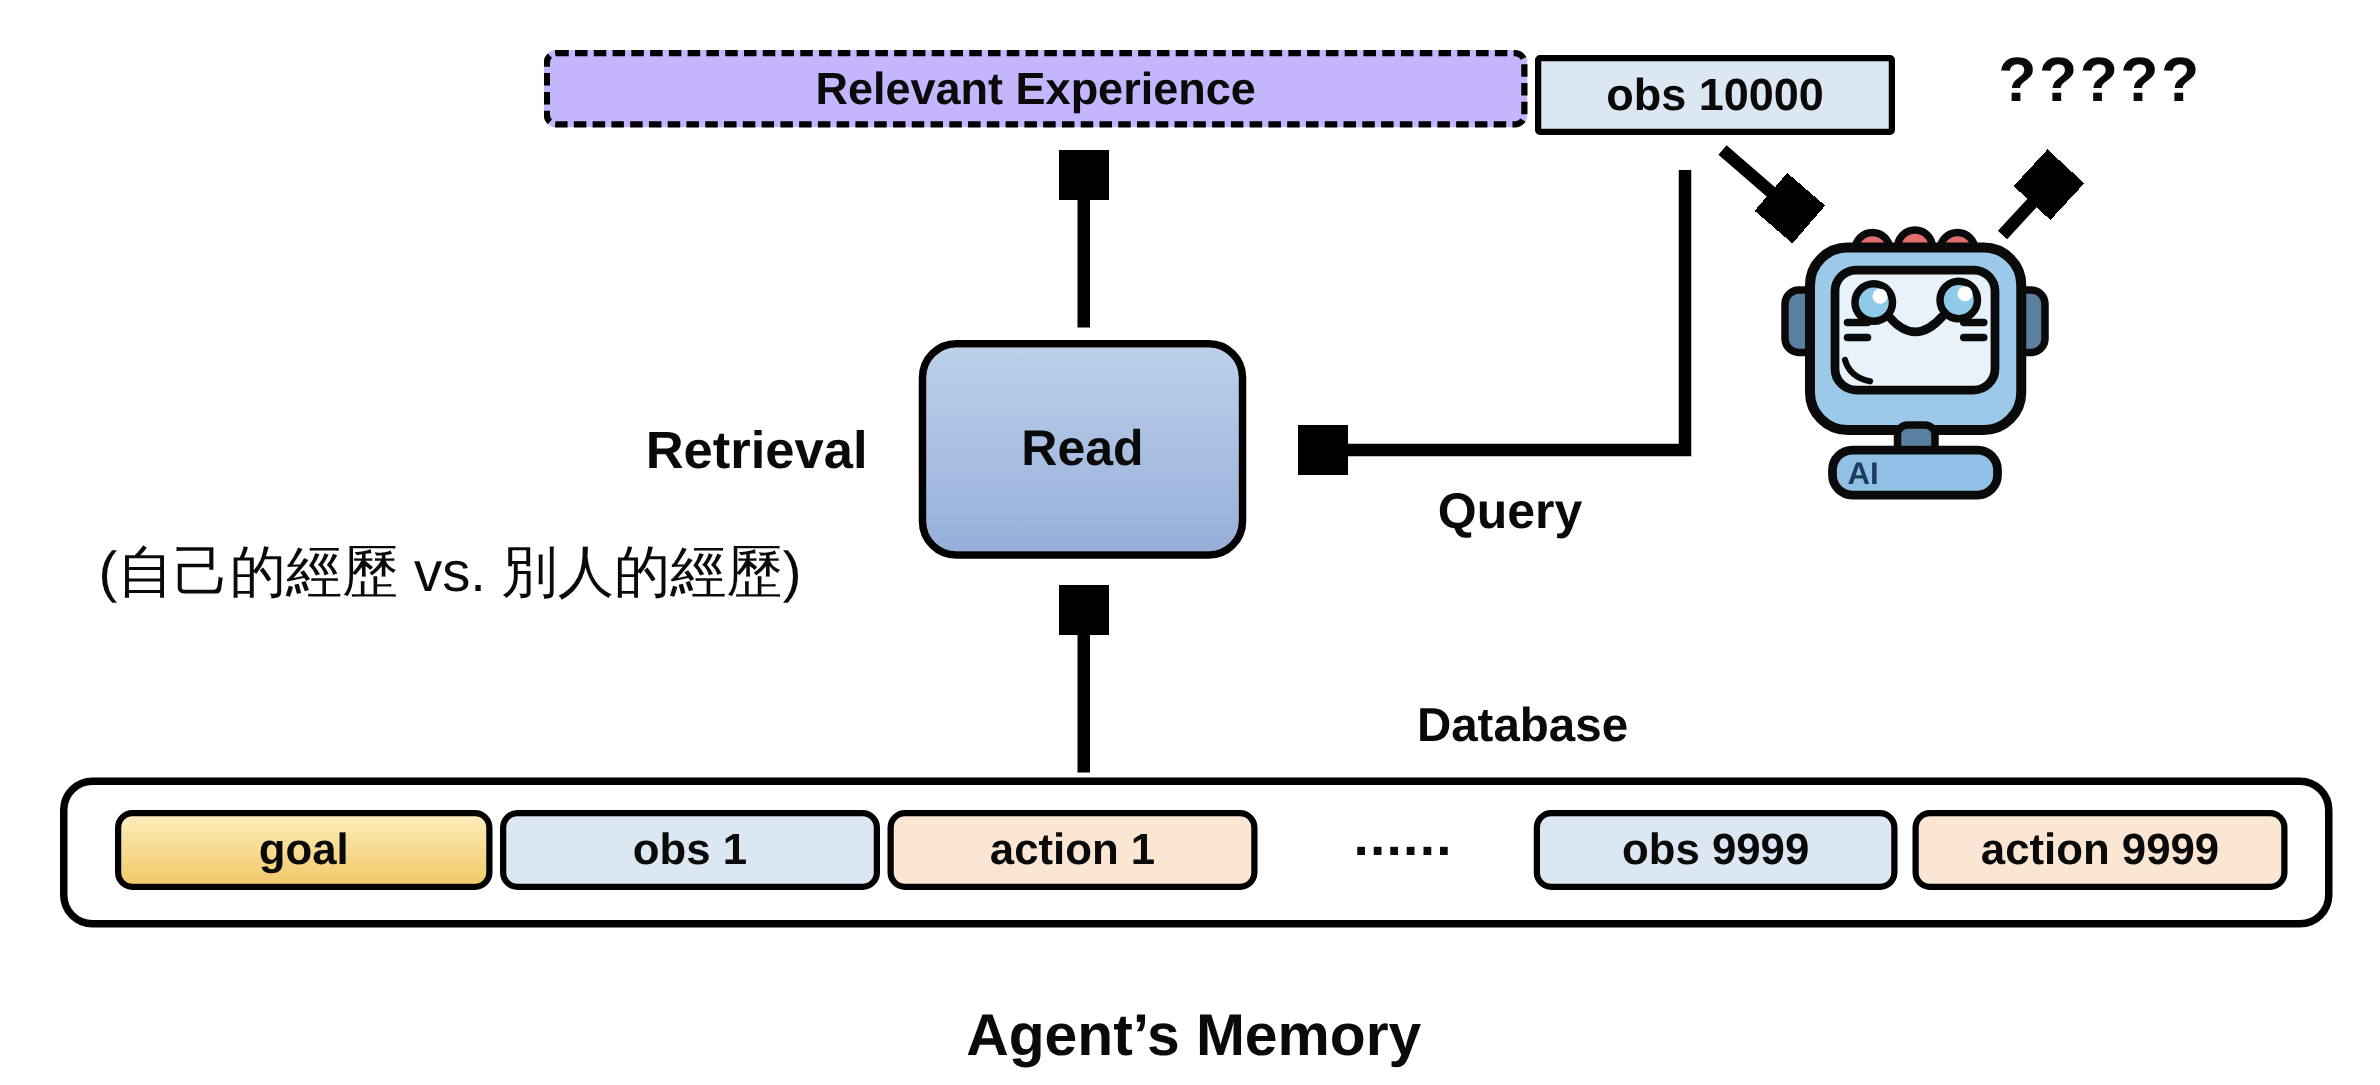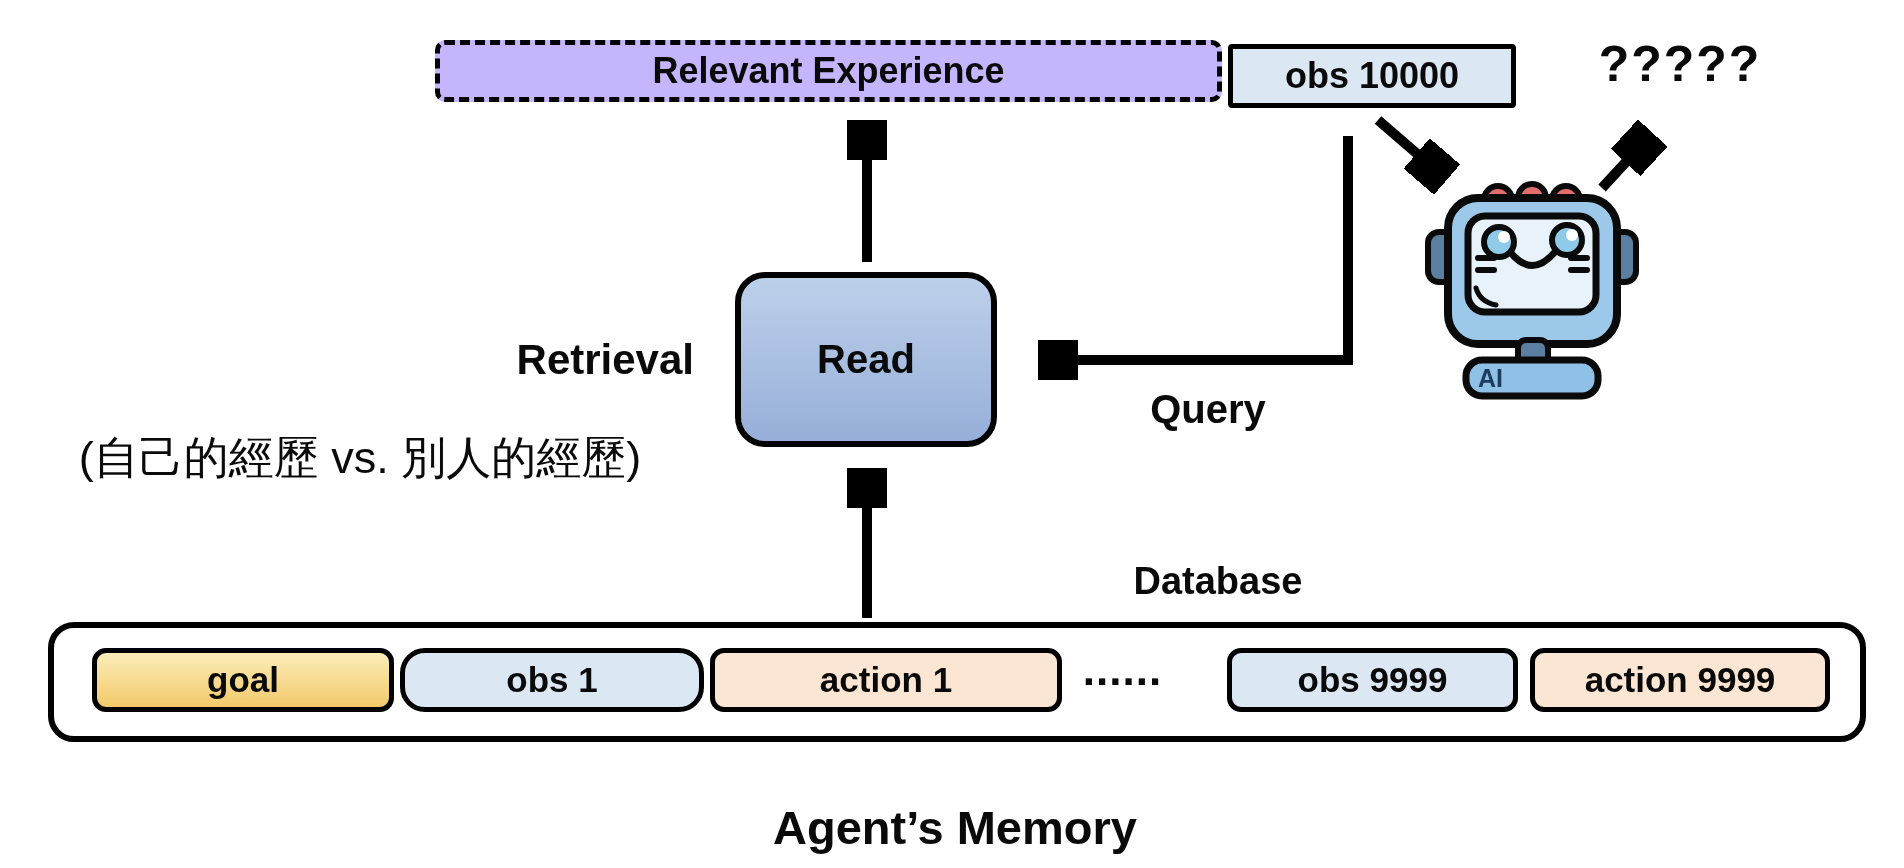--- a/index.html
+++ b/index.html
@@ -57,22 +57,22 @@
   .mem-item{
     position:absolute;top:648px;height:64px;
     display:flex;align-items:center;justify-content:center;
     border:5px solid #000;border-radius:14px;
     font-size:35px;font-weight:600;box-sizing:border-box;
   }
   .mem-goal{background:linear-gradient(180deg,var(--goal_top),var(--goal_bottom));}
   .mem-obs{background:var(--obs_fill);}
   .mem-action{background:var(--action_fill);}
   #item-goal{left:92px;width:302px;}
-  #item-obs1{left:400px;width:304px;border-radius:25px;}
-  #item-action1{left:710px;width:352px;}
+  #item-obs1{left:400px;width:304px;}
+  #item-action1{left:710px;width:296px;}
   #dots{left:1040px;top:638px;width:165px;height:64px;font-size:44px;font-weight:700;letter-spacing:1px;}
   #item-obs9999{left:1227px;width:291px;}
   #item-action9999{left:1530px;width:300px;}
   #memory-title{left:605px;top:770px;width:700px;height:58px;font-size:47px;margin-top:28px;}
   
   #arrows,#robot{position:absolute;}
   #arrows{left:0;top:0;}
   #robot{left:1420px;top:172px;}
   #arrows path,#arrows line{stroke:var(--arrow);stroke-width:10;fill:none;}
   #robot .outline{stroke:#0a0a0a;}

